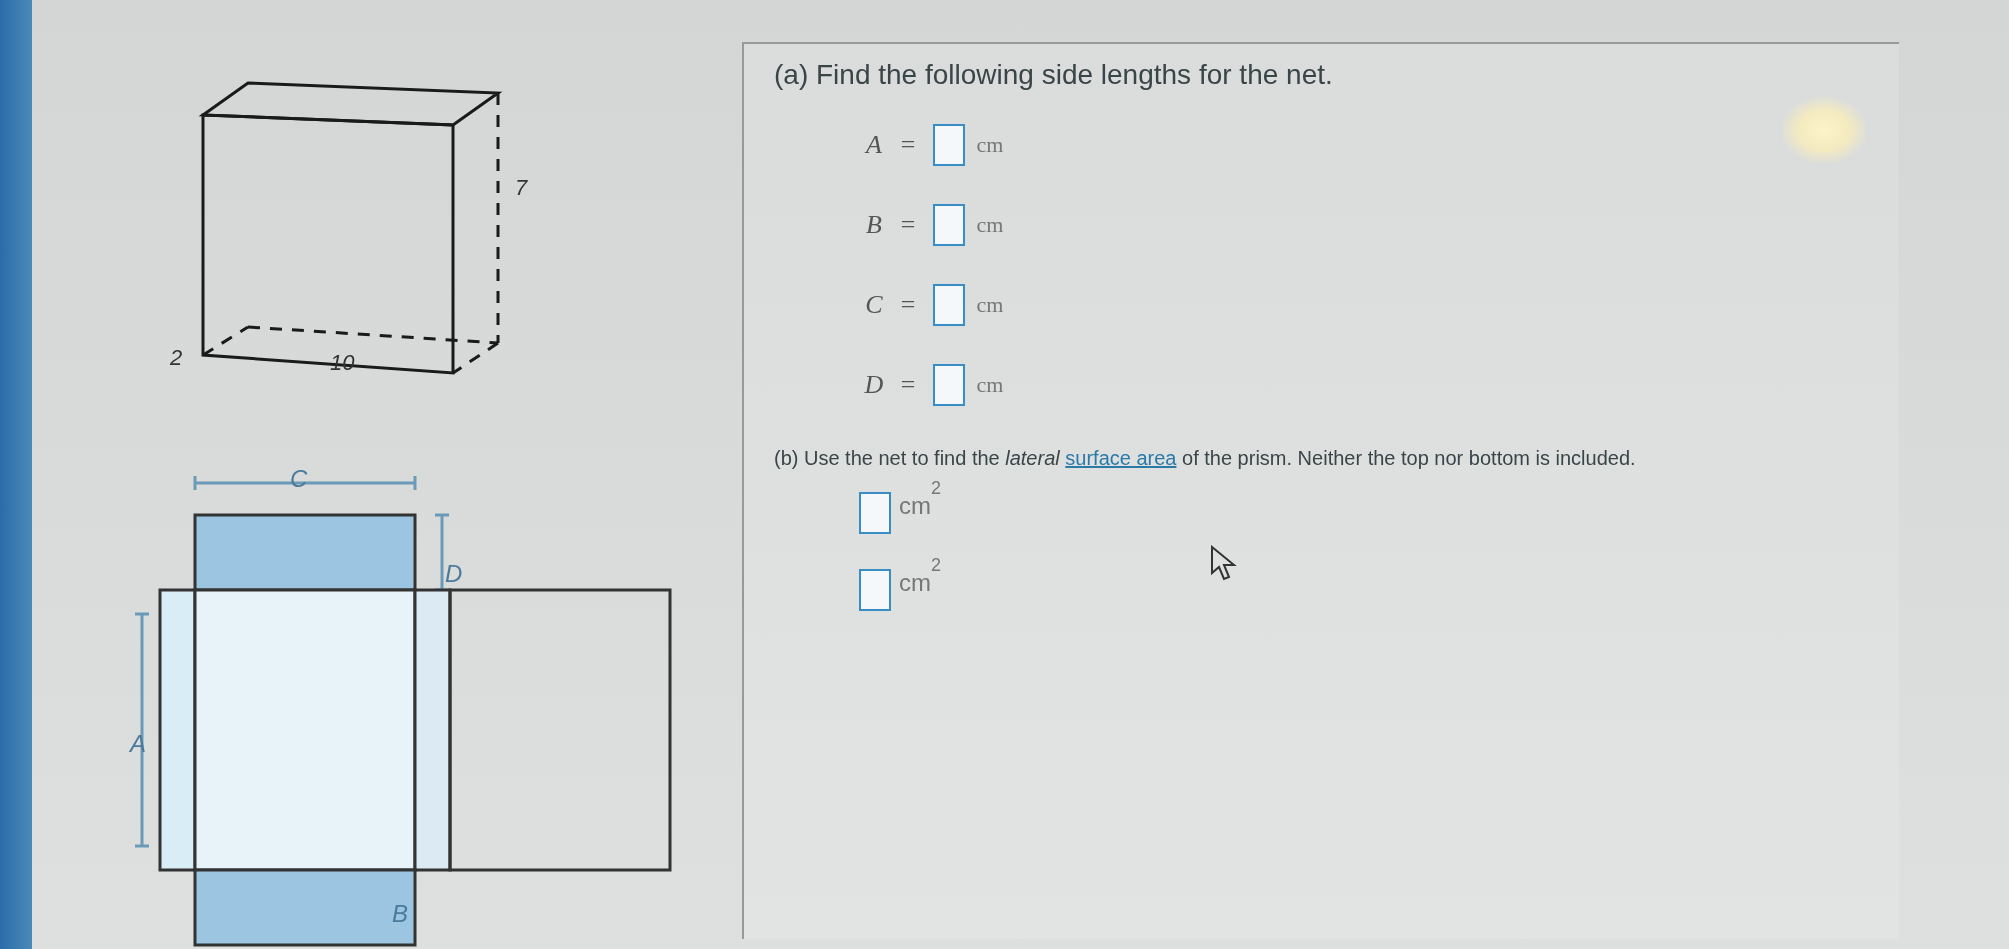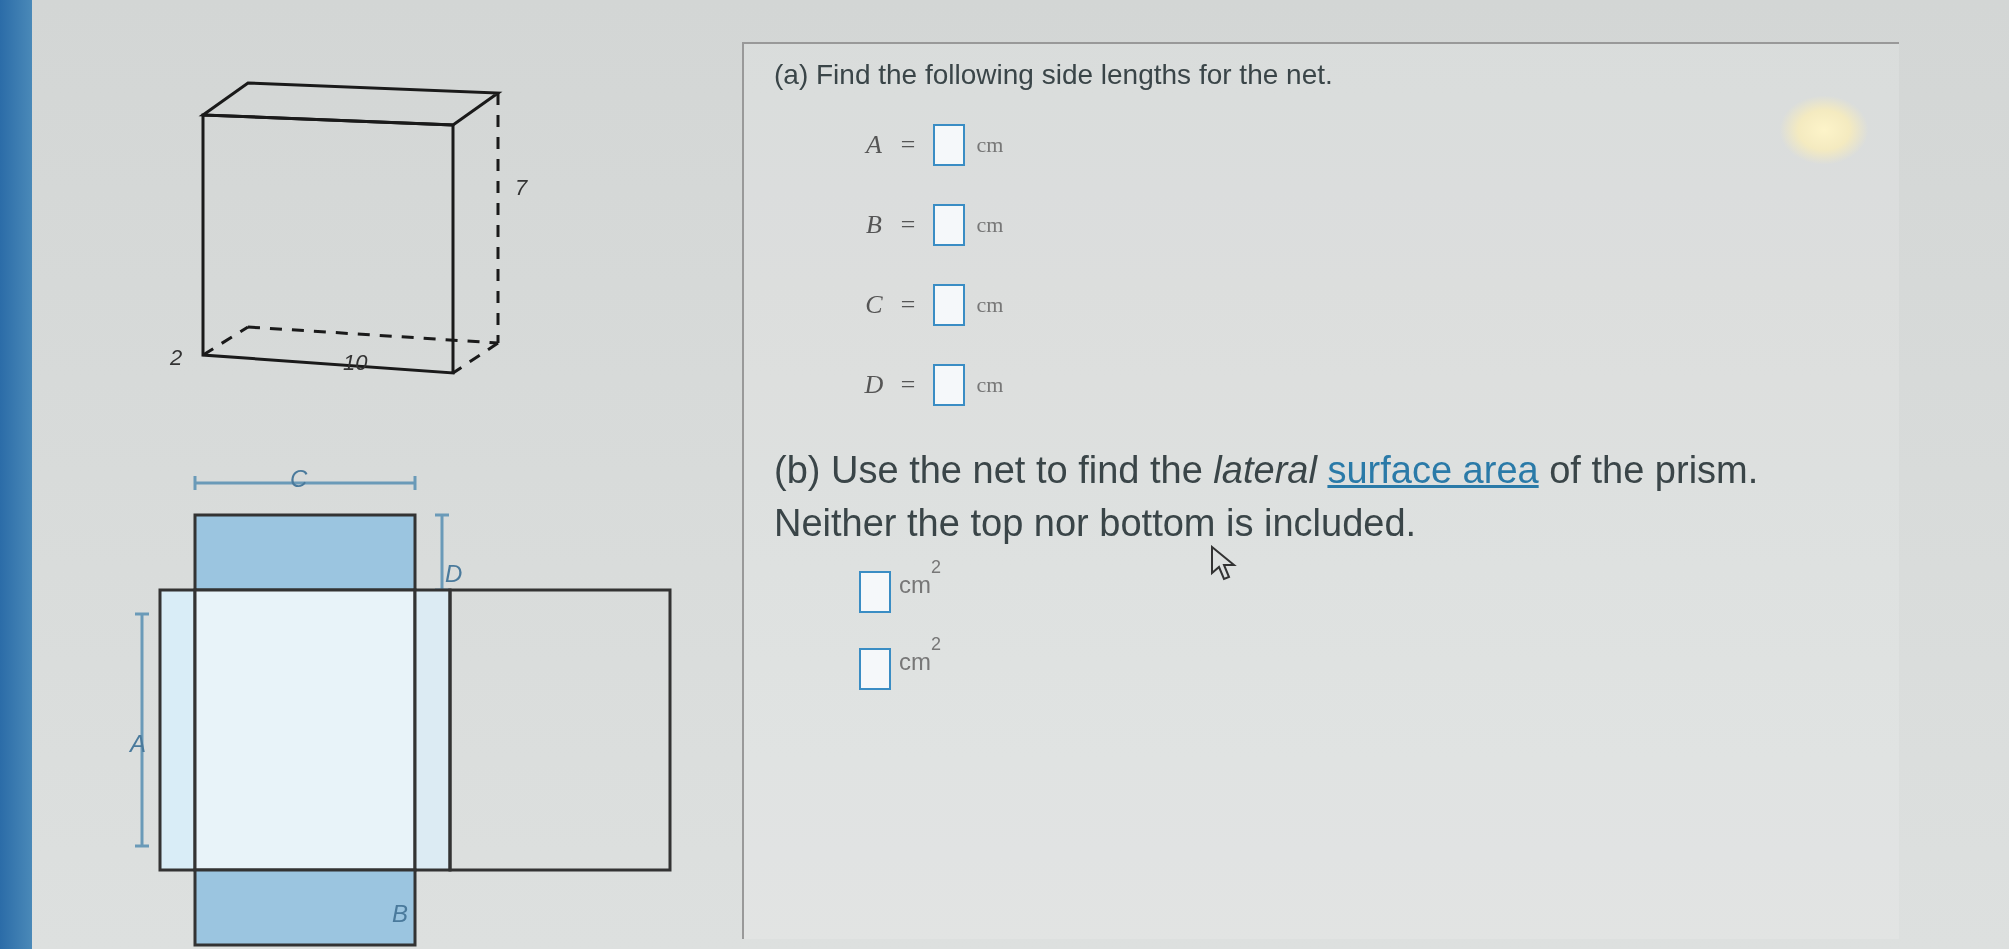--- a/index.html
+++ b/index.html
@@ -51,21 +51,21 @@
     .prism-label-2 {
       position: absolute;
       left: 170px;
       top: 345px;
       font-size: 22px;
       color: #333;
       font-style: italic;
     }
     .prism-label-10 {
       position: absolute;
-      left: 343px;
+      left: 330px;
       top: 350px;
       font-size: 22px;
       color: #333;
       font-style: italic;
     }
     
     
     .net-container {
       position: absolute;
       left: 135px;
@@ -119,21 +119,21 @@
       background: rgba(255,255,255,0.15);
       padding: 11px 30px;
     }
     .question-text {
       font-size: 28px;
       color: #3a4548;
       margin-bottom: 30px;
       line-height: 1.4;
     }
     .question-text-b {
-      font-size: 38px;
+      font-size: 20px;
       color: #3a4548;
       margin-bottom: 20px;
       line-height: 1.4;
     }
     .question-text-c {
       font-size: 28px;
       color: #3a4548;
       margin-bottom: 10px;
       line-height: 1.4;
     }

